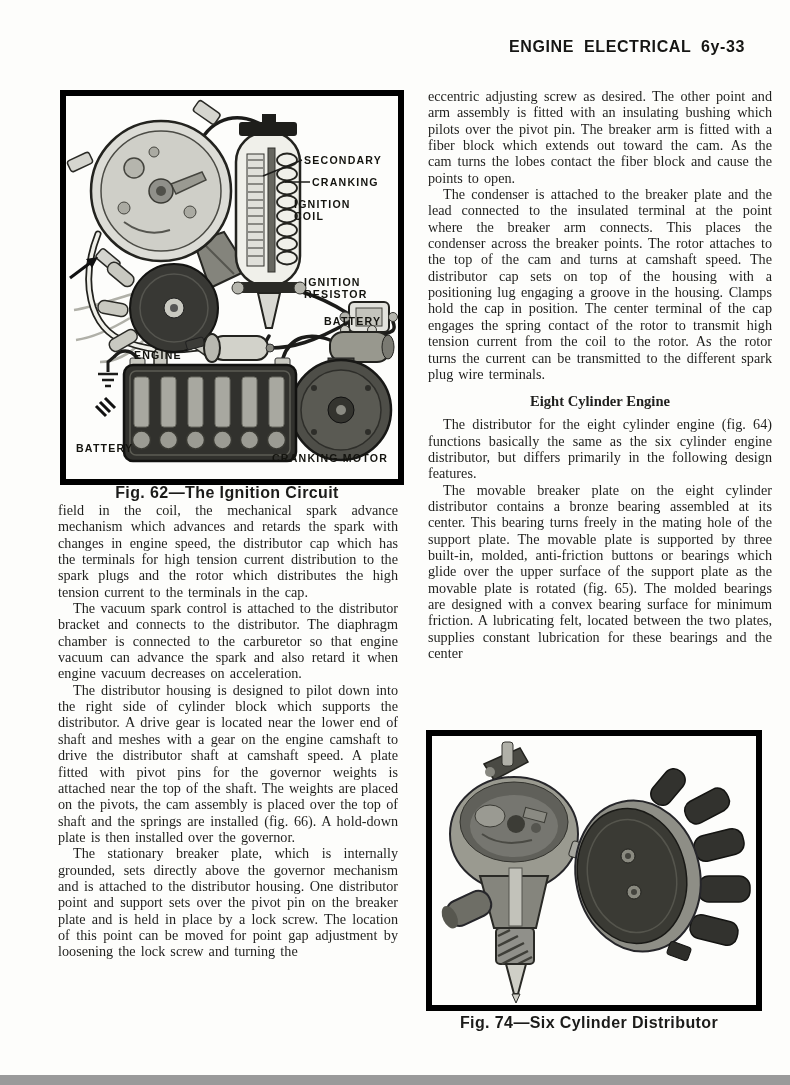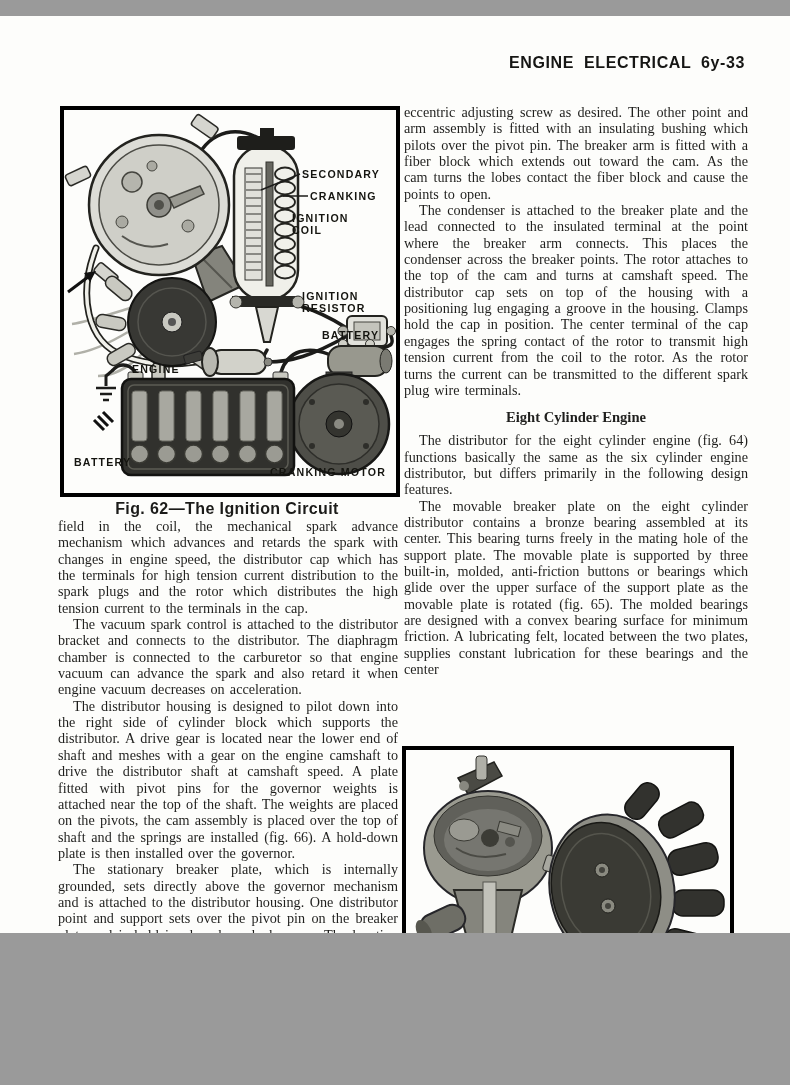--- a/index.html
+++ b/index.html
@@ -1,40 +1,40 @@
 <!DOCTYPE html>
 <html lang="en"><head>
 <meta charset="utf-8">
 <style>
   html,body{margin:0;padding:0;background:#9a9a9a;}
   .page{
-    position:relative;width:790px;height:917px;margin:16px auto;
+    position:relative;width:790px;height:1075px;margin:0 auto;
     background:#fdfdfb;color:#1f1f1d;overflow:hidden;
     font-family:"Liberation Serif", serif;
   }
   .header{
     position:absolute;top:38px;right:45px;
     font-family:"Liberation Sans", sans-serif;
     font-weight:bold;font-size:16px;letter-spacing:.6px;word-spacing:5px;
     color:#161614;
   }
   .col{position:absolute;}
   .col.left{left:58px;top:90px;width:340px;}
-  .col.right{left:404px;top:88px;width:344px;}
+  .col.right{left:428px;top:88px;width:344px;}
   p{
     margin:0;font-size:14.2px;line-height:16.35px;text-align:justify;
     word-spacing:1.6px;text-indent:15px;hyphens:auto;-webkit-hyphens:auto;
   }
   p.noindent{text-indent:0;}
   h3.subhead{
     margin:11px 0 6px 0;font-size:14.6px;line-height:17px;
     font-weight:bold;font-family:"Liberation Serif", serif;text-align:center;
   }
   .figframe{
-    position:absolute;background:#fdfdfb;border:4px solid #000000;z-index:2;
+    position:absolute;background:#fdfdfb;border:6px solid #000000;z-index:2;
   }
   .fig62wrap{left:2px;top:0;width:332px;height:383px;}
   .fig63wrap{left:-2px;top:642px;width:324px;height:269px;}
   .caption{
     position:absolute;font-family:"Liberation Sans", sans-serif;
     font-weight:bold;font-size:16px;letter-spacing:.4px;color:#1b1b19;
     text-align:center;z-index:2;
   }
   .cap62{left:0;top:394px;width:338px;}
   .cap63{left:-2px;top:926px;width:326px;}

